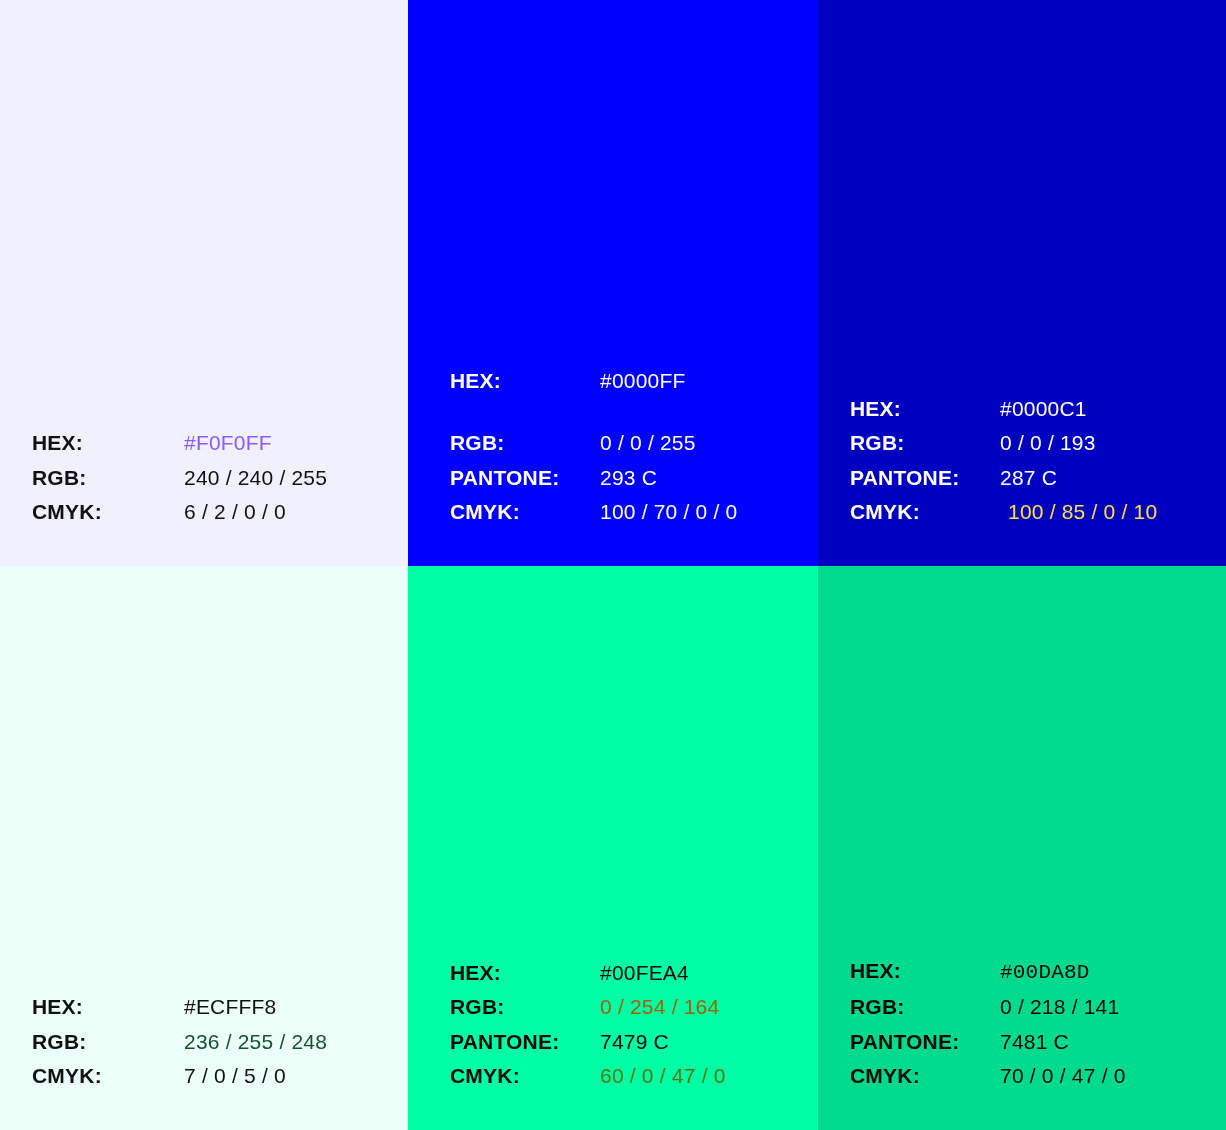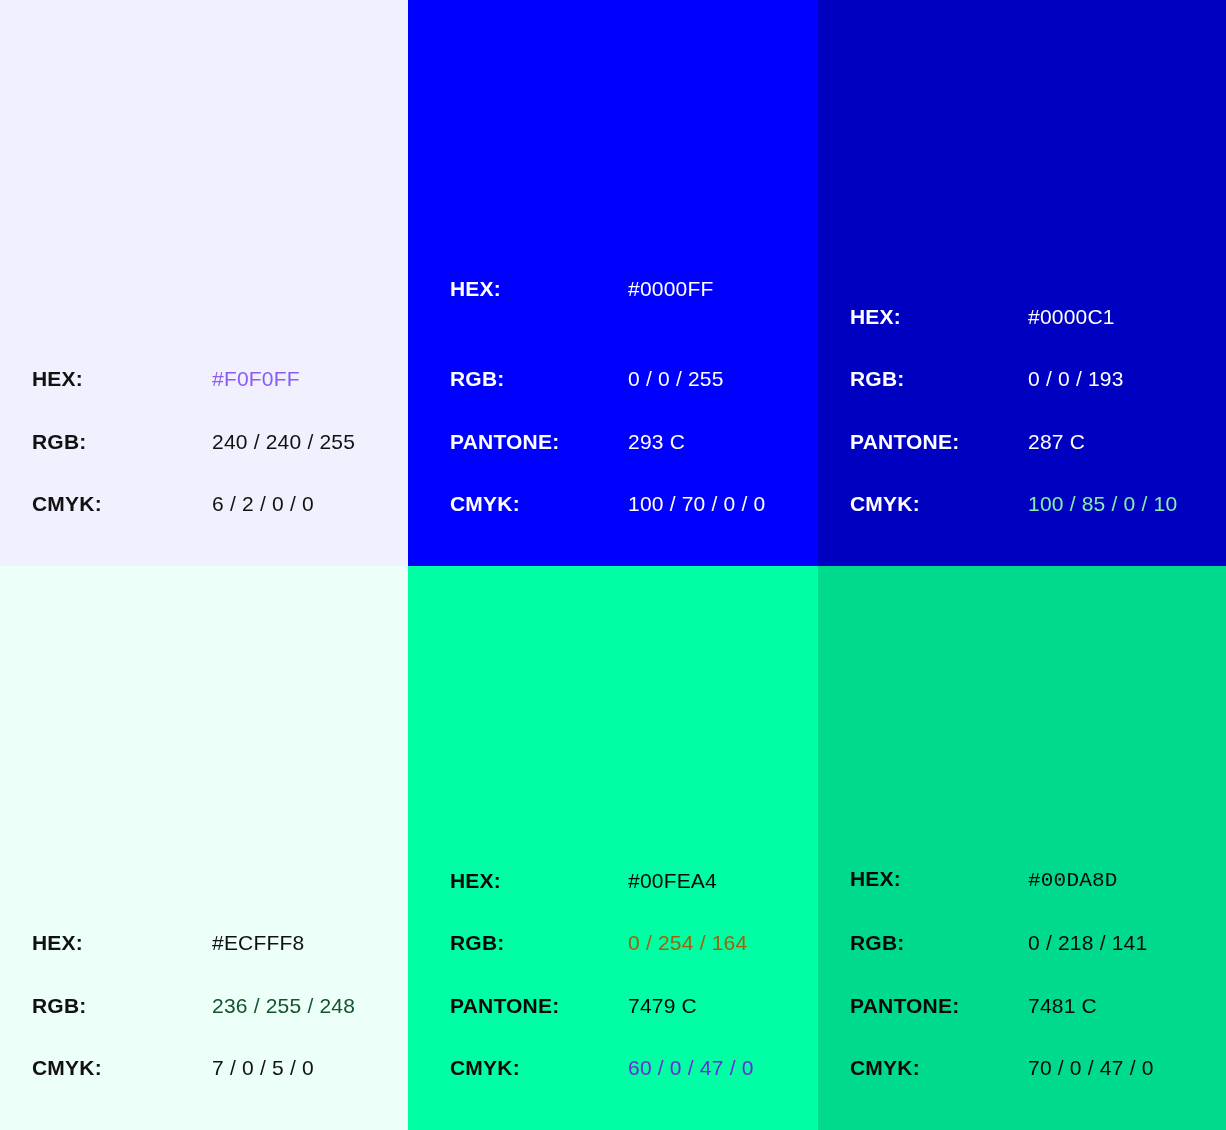--- a/index.html
+++ b/index.html
@@ -20,27 +20,26 @@
     overflow: hidden;
   }
   .swatch {
     position: relative;
     box-sizing: border-box;
     overflow: hidden;
   }
   .specs {
     position: absolute;
     left: 32px;
-    bottom: 44px;
+    bottom: 36px;
     display: grid;
     grid-template-columns: 152px auto;
     row-gap: 0px;
     column-gap: 0px;
     align-items: baseline;
-    gap: 28px;
   }
   .spec-label {
     font-weight: bold;
     font-size: 21px;
     line-height: 34.6px;
     letter-spacing: 0.2px;
     white-space: nowrap;
   }
   .spec-value {
     font-weight: normal;
@@ -103,21 +102,21 @@
 
   <div class="swatch sw-3" style="background: rgb(0, 0, 193);">
     <div class="specs">
       <span class="spec-label" style="color: rgb(255, 255, 255);">HEX:</span>
       <span class="spec-value" style="color: rgb(255, 255, 255);">#0000C1</span>
       <span class="spec-label" style="color: rgb(255, 255, 255);">RGB:</span>
       <span class="spec-value" style="color: rgb(255, 255, 255);">0 / 0 / 193</span>
       <span class="spec-label" style="color: rgb(255, 255, 255);">PANTONE:</span>
       <span class="spec-value" style="color: rgb(255, 255, 255);">287 C</span>
       <span class="spec-label" style="color: rgb(255, 255, 255);">CMYK:</span>
-      <span class="spec-value" style="color: #86efac;">100 / 85 / 0 / 10</span>
+      <span class="spec-value" style="color: #fde047; margin-left: 8px;">100 / 85 / 0 / 10</span>
     </div>
   </div>
 
   <div class="swatch sw-4" style="background: rgb(236, 255, 248);">
     <div class="specs">
       <span class="spec-label" style="color: rgb(17, 17, 17);">HEX:</span>
       <span class="spec-value" style="color: rgb(17, 17, 17);">#ECFFF8</span>
       <span class="spec-label" style="color: rgb(17, 17, 17);">RGB:</span>
       <span class="spec-value" style="color: #14532d;">236 / 255 / 248</span>
       <span class="spec-label" style="color: rgb(17, 17, 17);">CMYK:</span>
@@ -127,21 +126,21 @@
 
   <div class="swatch sw-5" style="background: rgb(0, 254, 164);">
     <div class="specs">
       <span class="spec-label" style="color: rgb(10, 10, 10);">HEX:</span>
       <span class="spec-value" style="color: rgb(10, 10, 10);">#00FEA4</span>
       <span class="spec-label" style="color: rgb(10, 10, 10);">RGB:</span>
       <span class="spec-value" style="color: #a16207;">0 / 254 / 164</span>
       <span class="spec-label" style="color: rgb(10, 10, 10);">PANTONE:</span>
       <span class="spec-value" style="color: rgb(10, 10, 10);">7479 C</span>
       <span class="spec-label" style="color: rgb(10, 10, 10);">CMYK:</span>
-      <span class="spec-value" style="color: #6d28d9; text-align: right;">60 / 0 / 47 / 0</span>
+      <span class="spec-value" style="color: #4d7c0f; text-align: right;">60 / 0 / 47 / 0</span>
     </div>
   </div>
 
   <div class="swatch sw-6" style="background: rgb(0, 218, 141);">
     <div class="specs">
       <span class="spec-label" style="color: rgb(10, 10, 10);">HEX:</span>
       <span class="spec-value" style="color: rgb(10, 10, 10); font-family: Liberation Mono, monospace;">#00DA8D</span>
       <span class="spec-label" style="color: rgb(10, 10, 10);">RGB:</span>
       <span class="spec-value" style="color: rgb(10, 10, 10);">0 / 218 / 141</span>
       <span class="spec-label" style="color: rgb(10, 10, 10);">PANTONE:</span>

